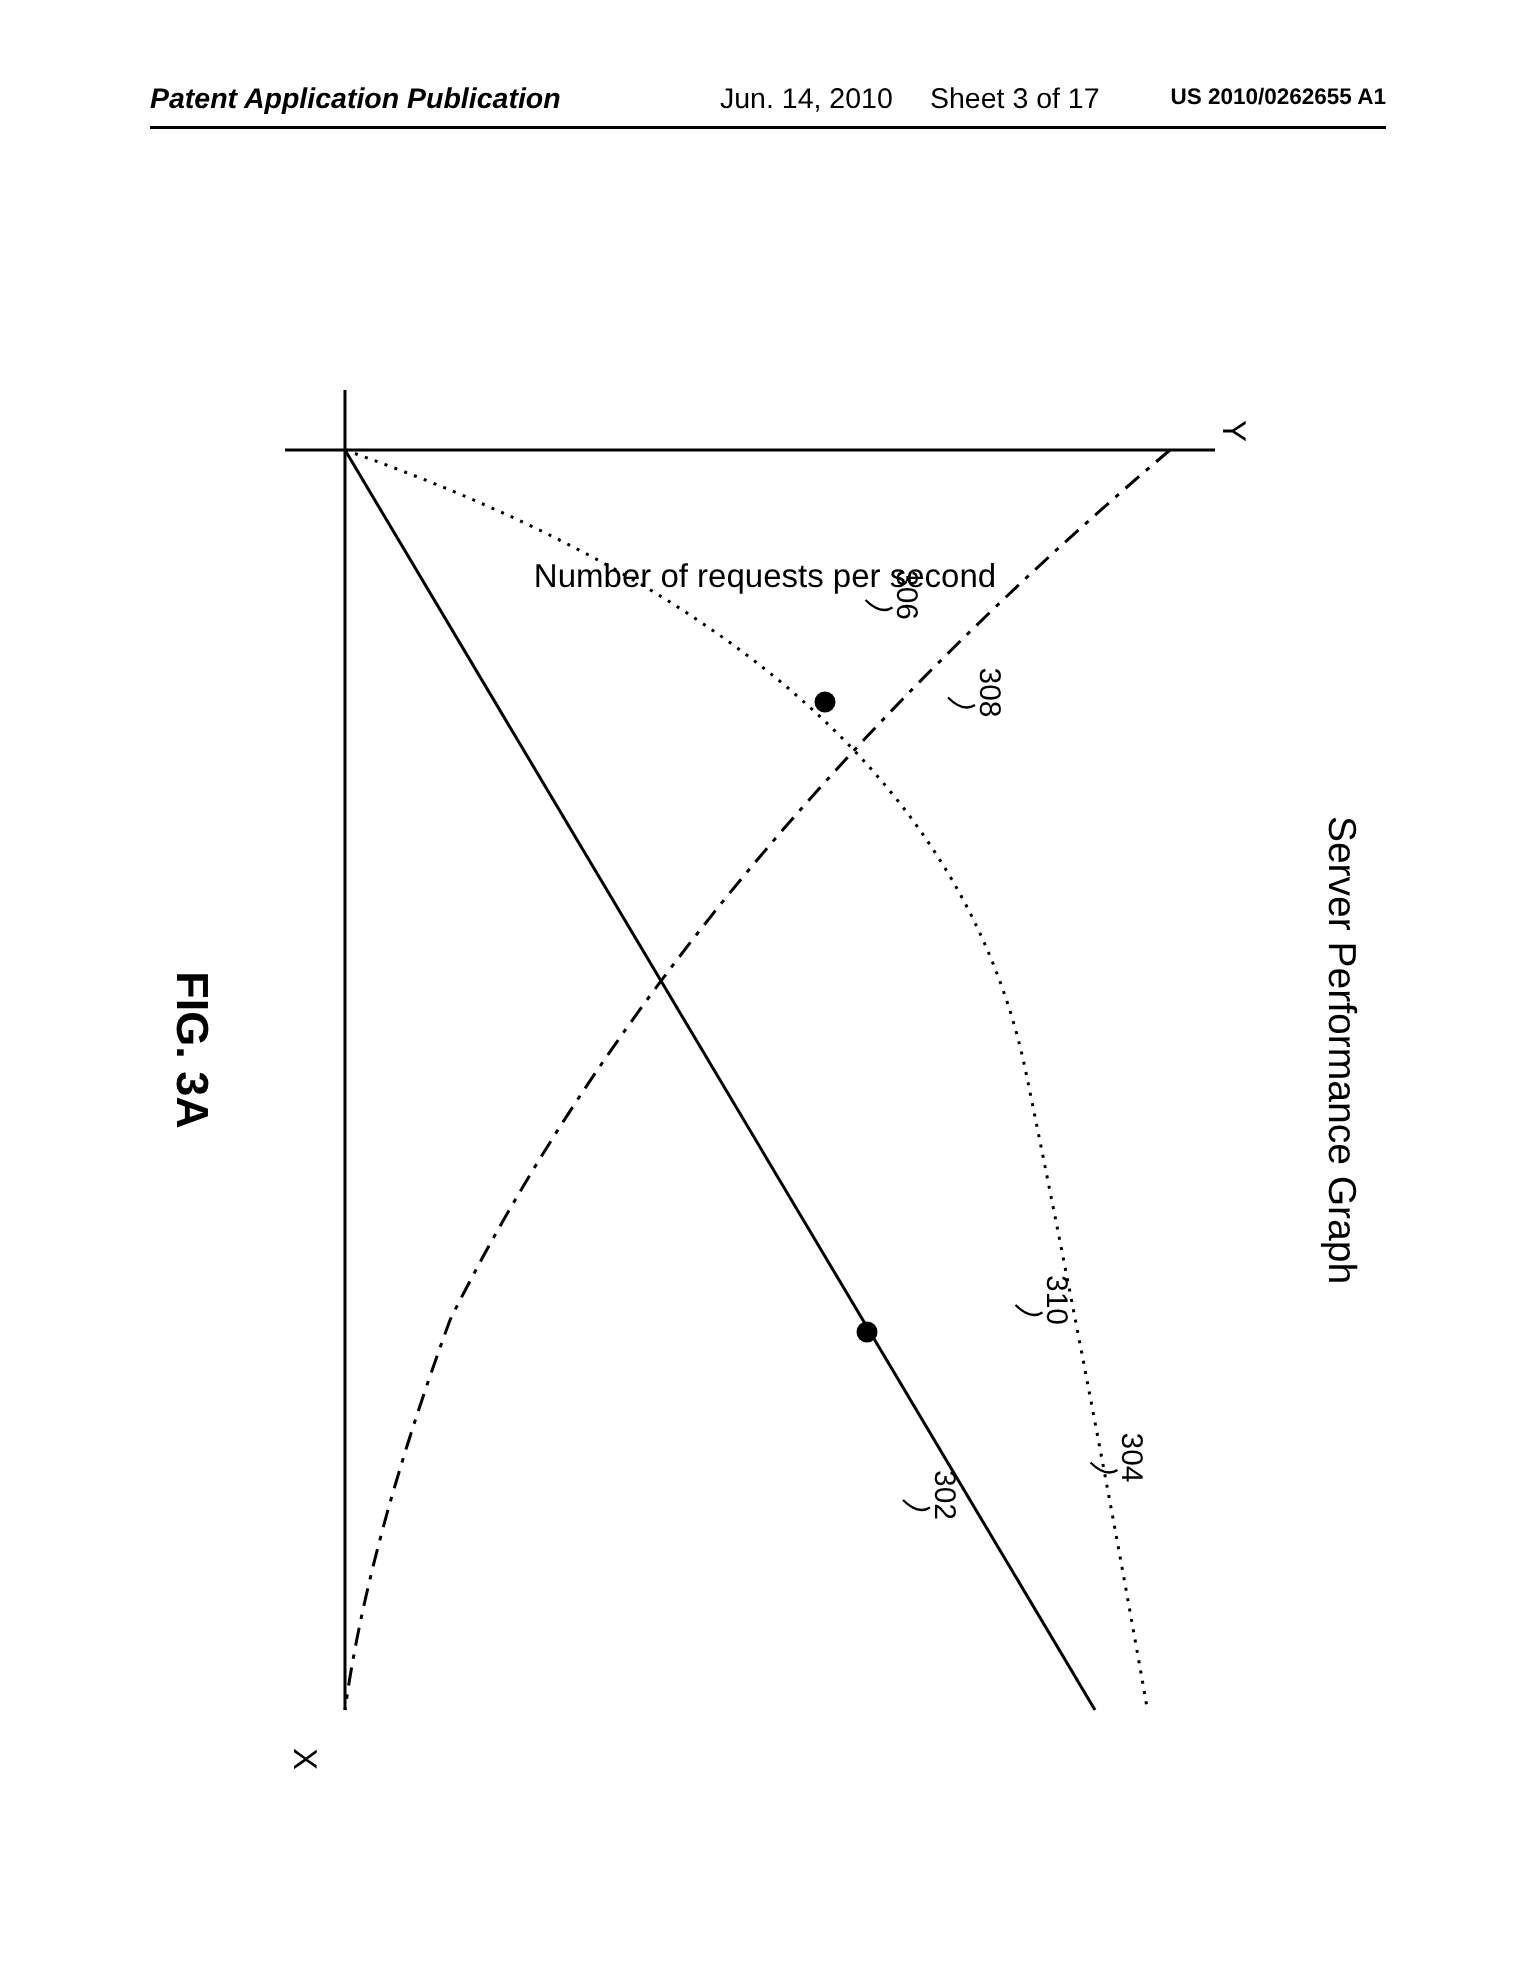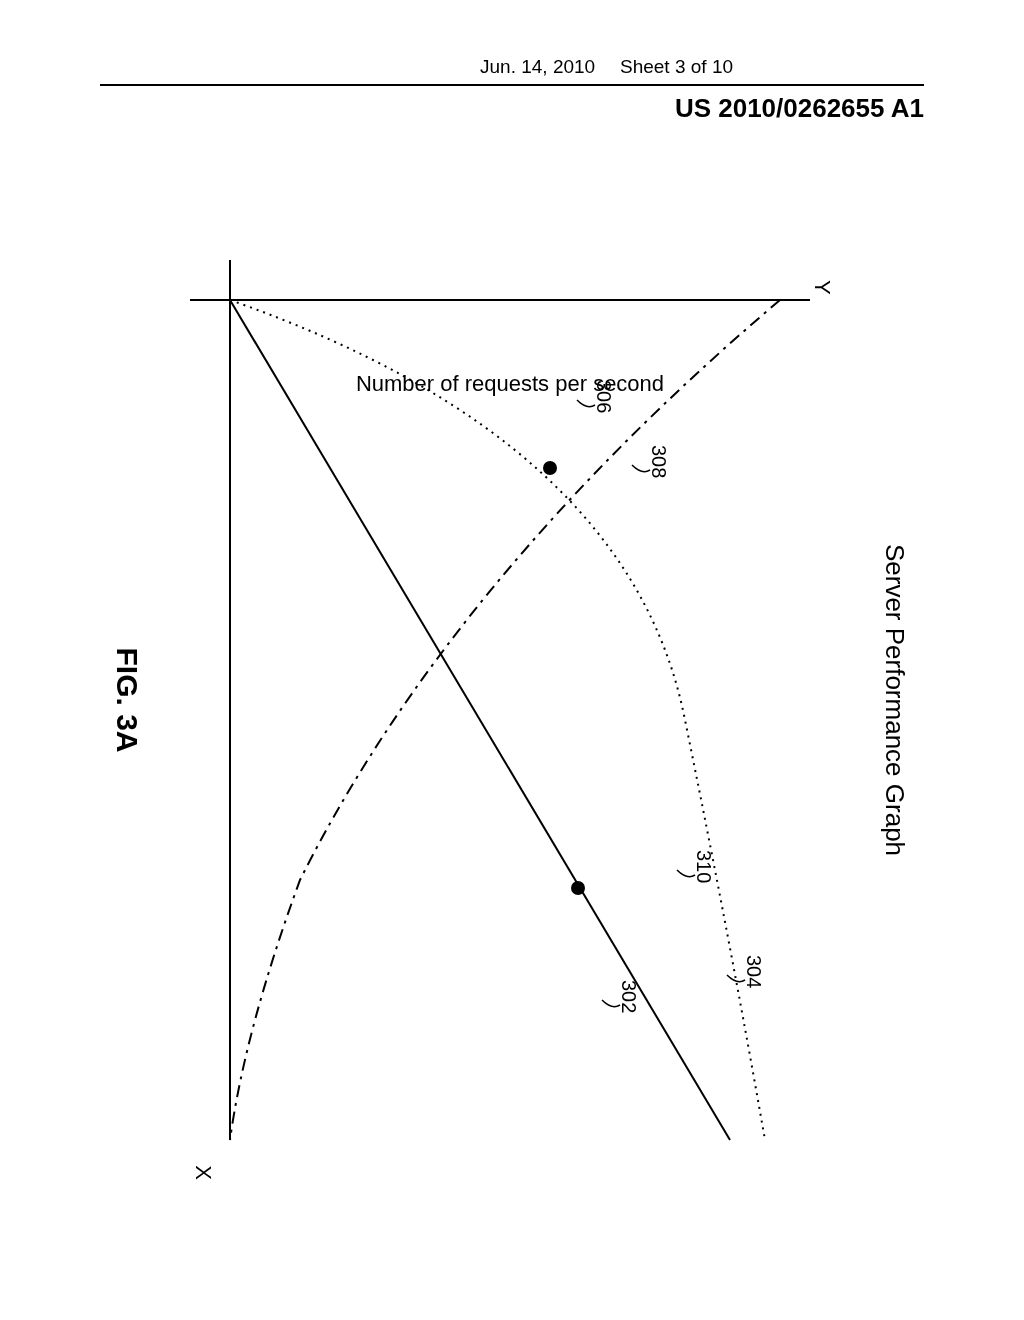--- a/index.html
+++ b/index.html
@@ -42,23 +42,22 @@
   .hdr-sheet {
     position: absolute;
     left: 620px;
     top: 0;
     font-size: 19px;
   }
   .hdr-right {
     position: absolute;
     right: 100px;
     top: 0;
-    font-size: 26px;
+    font-size: 15px;
     font-weight: bold;
-    margin-top: 37px;
   }
   .figure-stage {
     position: absolute;
     left: 90px;
     top: 180px;
     width: 840px;
     height: 1040px;
   }
   .rotated-wrap {
     position: absolute;
@@ -117,22 +116,23 @@
   .ref-label {
     position: absolute;
     font-size: 20px;
     white-space: nowrap;
   }
 </style>
 </head>
 <body>
 
 <div class="header">
+  <div class="hdr-left">Patent Application Publication</div>
   <div class="hdr-mid">Jun. 14, 2010</div>
-  <div class="hdr-sheet">Sheet 3 of 10</div>
+  <div class="hdr-sheet">Sheet 3 of 17</div>
   <div class="hdr-right">US 2010/0262655 A1</div>
   <div class="header-line"></div>
 </div>
 
 <div class="figure-stage">
   <div class="rotated-wrap">
 
     <div class="chart-title">Server Performance Graph</div>
     <div class="ylabel">Number of requests per second</div>
     <div class="axis-y-letter">Y</div>

